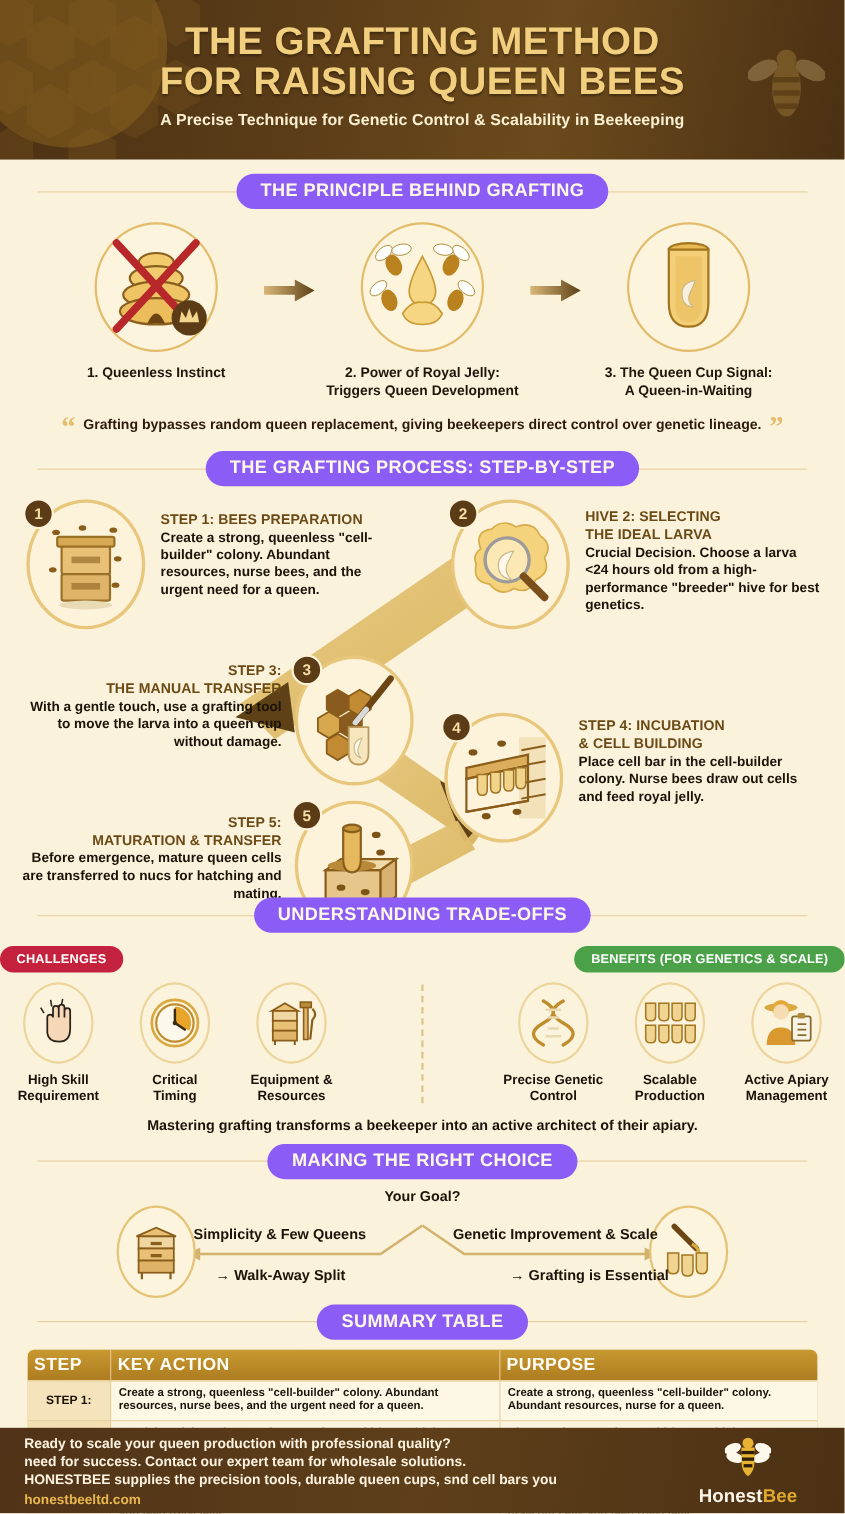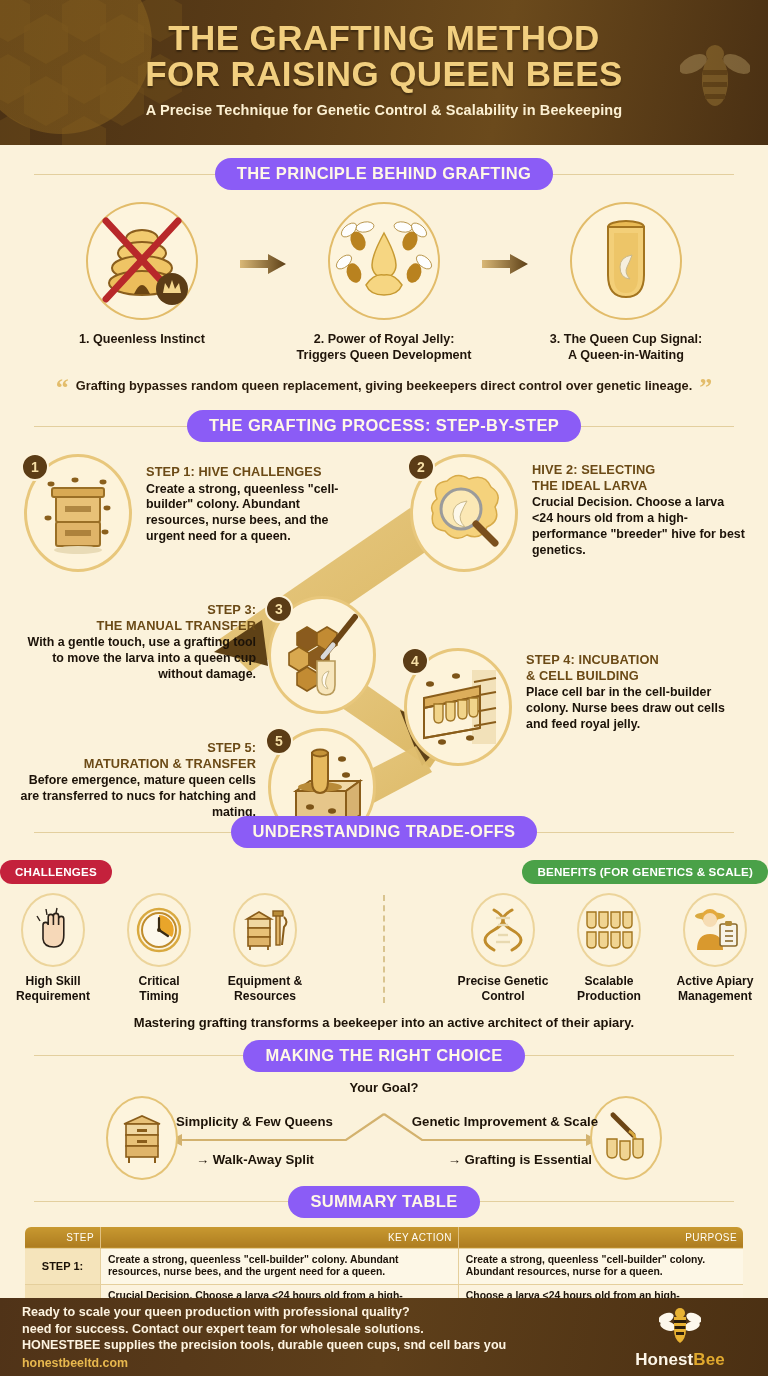--- a/index.html
+++ b/index.html
@@ -138,22 +138,22 @@
   .c-right { right:106px; top:18px; }
   .c-txt { position:absolute; font-size:13.2px; font-weight:800; color:#1d1308; }
   .c-sub { position:absolute; font-size:13.2px; font-weight:800; color:#1d1308; }
 
   
   .tablewrap { margin: 8px 24px 0; }
   table.summary { width:100%; border-collapse:collapse; border-radius:7px; overflow:hidden;
                   border:1px solid #d7b772; }
   table.summary thead th {
     background: linear-gradient(180deg,#c99a31,#ad7c20);
-    color:#fffdf5; font-size:10px; font-weight:400; letter-spacing:.4px;
-    padding:5px 6px; text-align:right; border-right:1px solid #e0c183;
+    color:#fffdf5; font-size:16px; font-weight:700; letter-spacing:.4px;
+    padding:5px 6px; text-align:left; border-right:1px solid #e0c183;
   }
   table.summary thead th:last-child{border-right:none;}
   table.summary td { border-top:1px solid #e5cf9c; border-right:1px solid #e5cf9c;
                      font-size:10.4px; font-weight:700; color:#1b1208; padding:5px 7px; line-height:1.22;
                      background:#fdf7e6; vertical-align:middle; }
   table.summary td:last-child{border-right:none;}
   table.summary td.stepcell { background:#f5e4bb; text-align:center; font-size:11px; font-weight:800; width:76px; }
   table.summary tbody tr:nth-child(even) td { background:#fcf3de; }
   table.summary tbody tr:nth-child(even) td.stepcell { background:#f2dfb2; }
 
@@ -337,21 +337,21 @@
               <ellipse cx="10" cy="14" rx="3.5" ry="2.4"></ellipse>
                 <ellipse cx="62" cy="12" rx="3.5" ry="2.4"></ellipse>
               <ellipse cx="66" cy="38" rx="3.5" ry="2.4"></ellipse>
                 <ellipse cx="7" cy="48" rx="3.5" ry="2.4"></ellipse>
               <ellipse cx="64" cy="62" rx="3.5" ry="2.4"></ellipse>
                 <ellipse cx="34" cy="10" rx="3.5" ry="2.4"></ellipse>
             </g>
           </svg>
         </div>
         <div class="step-text" style="margin-left:14px; padding-top:10px;">
-          <div class="step-title">STEP 1: HIVE CHALLENGES</div>
+          <div class="step-title">STEP 1: BEES PREPARATION</div>
           <div class="step-body">Create a strong, queenless "cell-builder" colony. Abundant resources, nurse bees, and the urgent need for a queen.</div>
         </div>
       </div>
 
       <div class="step" style="left:410px; top:12px;">
         <div class="step-circle">
           <span class="step-num">2</span>
           <svg width="90" height="88" viewBox="0 0 90 88">
             <path d="M18 30 q-6 -16 10 -18 q10 -10 22 -2 q16 -6 22 8 q12 8 4 20 q6 14 -8 20 q-6 14 -20 8 q-12 8 -22 -4 q-16 -2 -12 -18 q-4 -8 4 -14z" fill="#f5d27c" stroke="#d8ab49" stroke-width="1.5"></path>
             <circle cx="42" cy="40" r="20" fill="#fbe8b5" stroke="#9b9b9b" stroke-width="3"></circle>
@@ -631,21 +631,21 @@
             <path d="M4 30 h10 v14 q0 5 -5 5 q-5 0 -5 -5z"></path>
             <path d="M17 32 h10 v14 q0 5 -5 5 q-5 0 -5 -5z"></path>
             <path d="M30 30 h10 v14 q0 5 -5 5 q-5 0 -5 -5z"></path>
           </g>
         </svg>
       </div>
 
       <div class="c-txt" style="left:176px; top:36px;">Simplicity &amp; Few Queens</div>
       <div class="c-sub" style="left:196px; top:74px;">→ Walk-Away Split</div>
       <div class="c-txt" style="right:170px; top:36px;">Genetic Improvement &amp; Scale</div>
-      <div class="c-sub" style="right:176px; top:74px;">→ Grafting is Essential</div>
+      <div class="c-sub" style="right:160px; top:74px;">→ Grafting is Essential</div>
     </div>
   </div>
 
   <div class="summary">
     <div class="banner-row">
       <div class="banner">SUMMARY TABLE</div>
     </div>
     <div class="tablewrap">
       <table class="summary">
         <thead>

